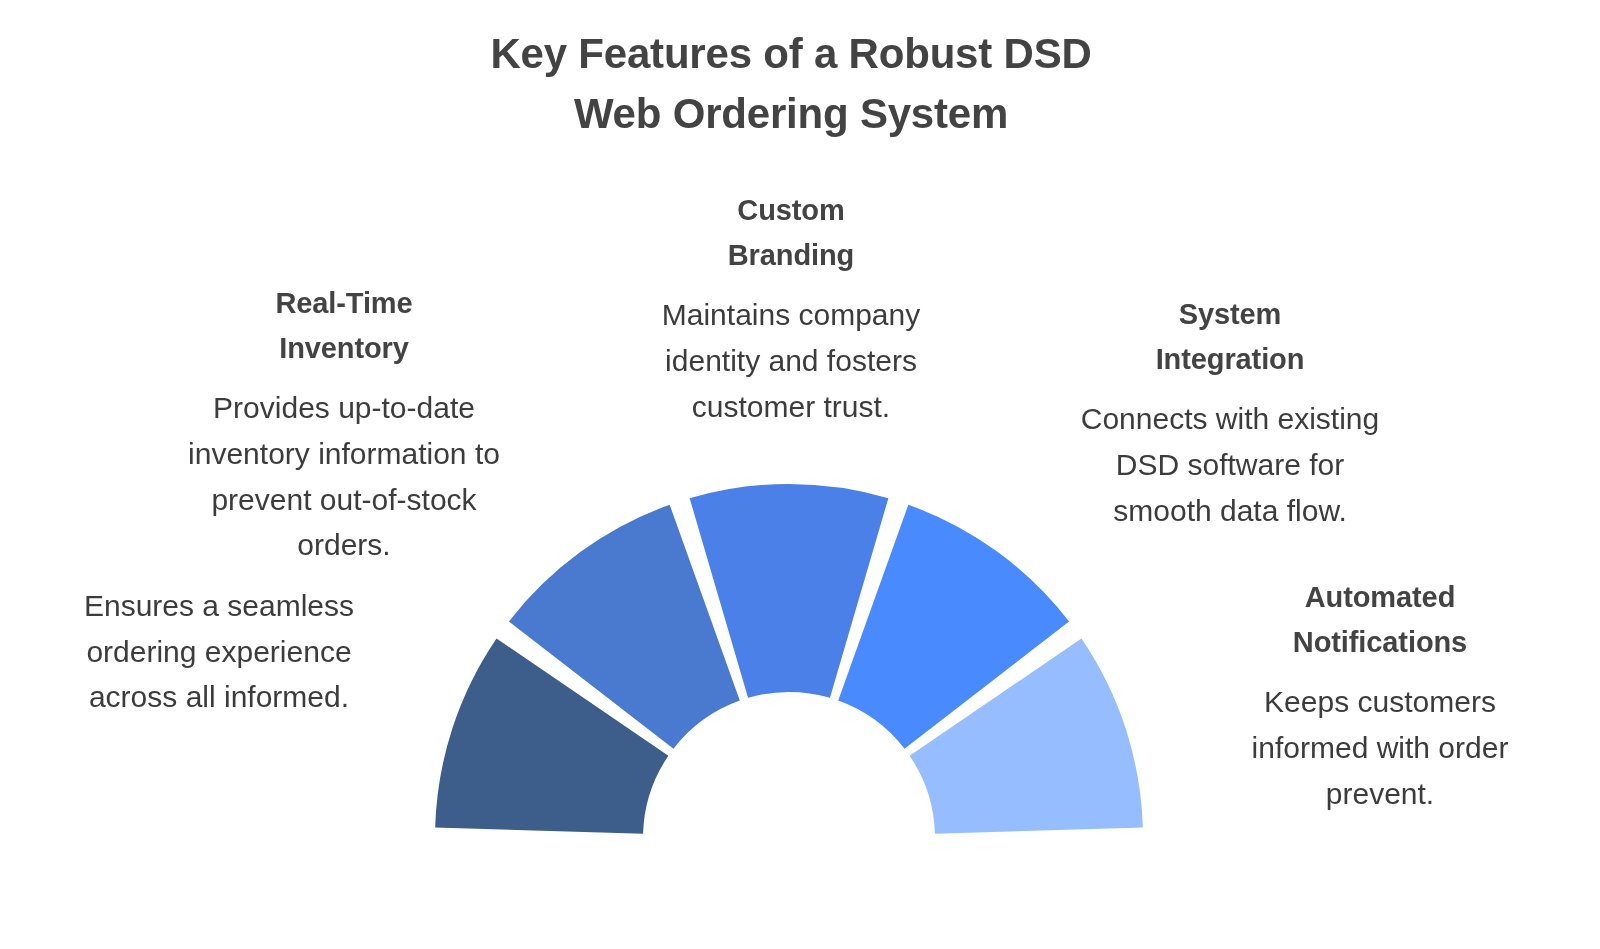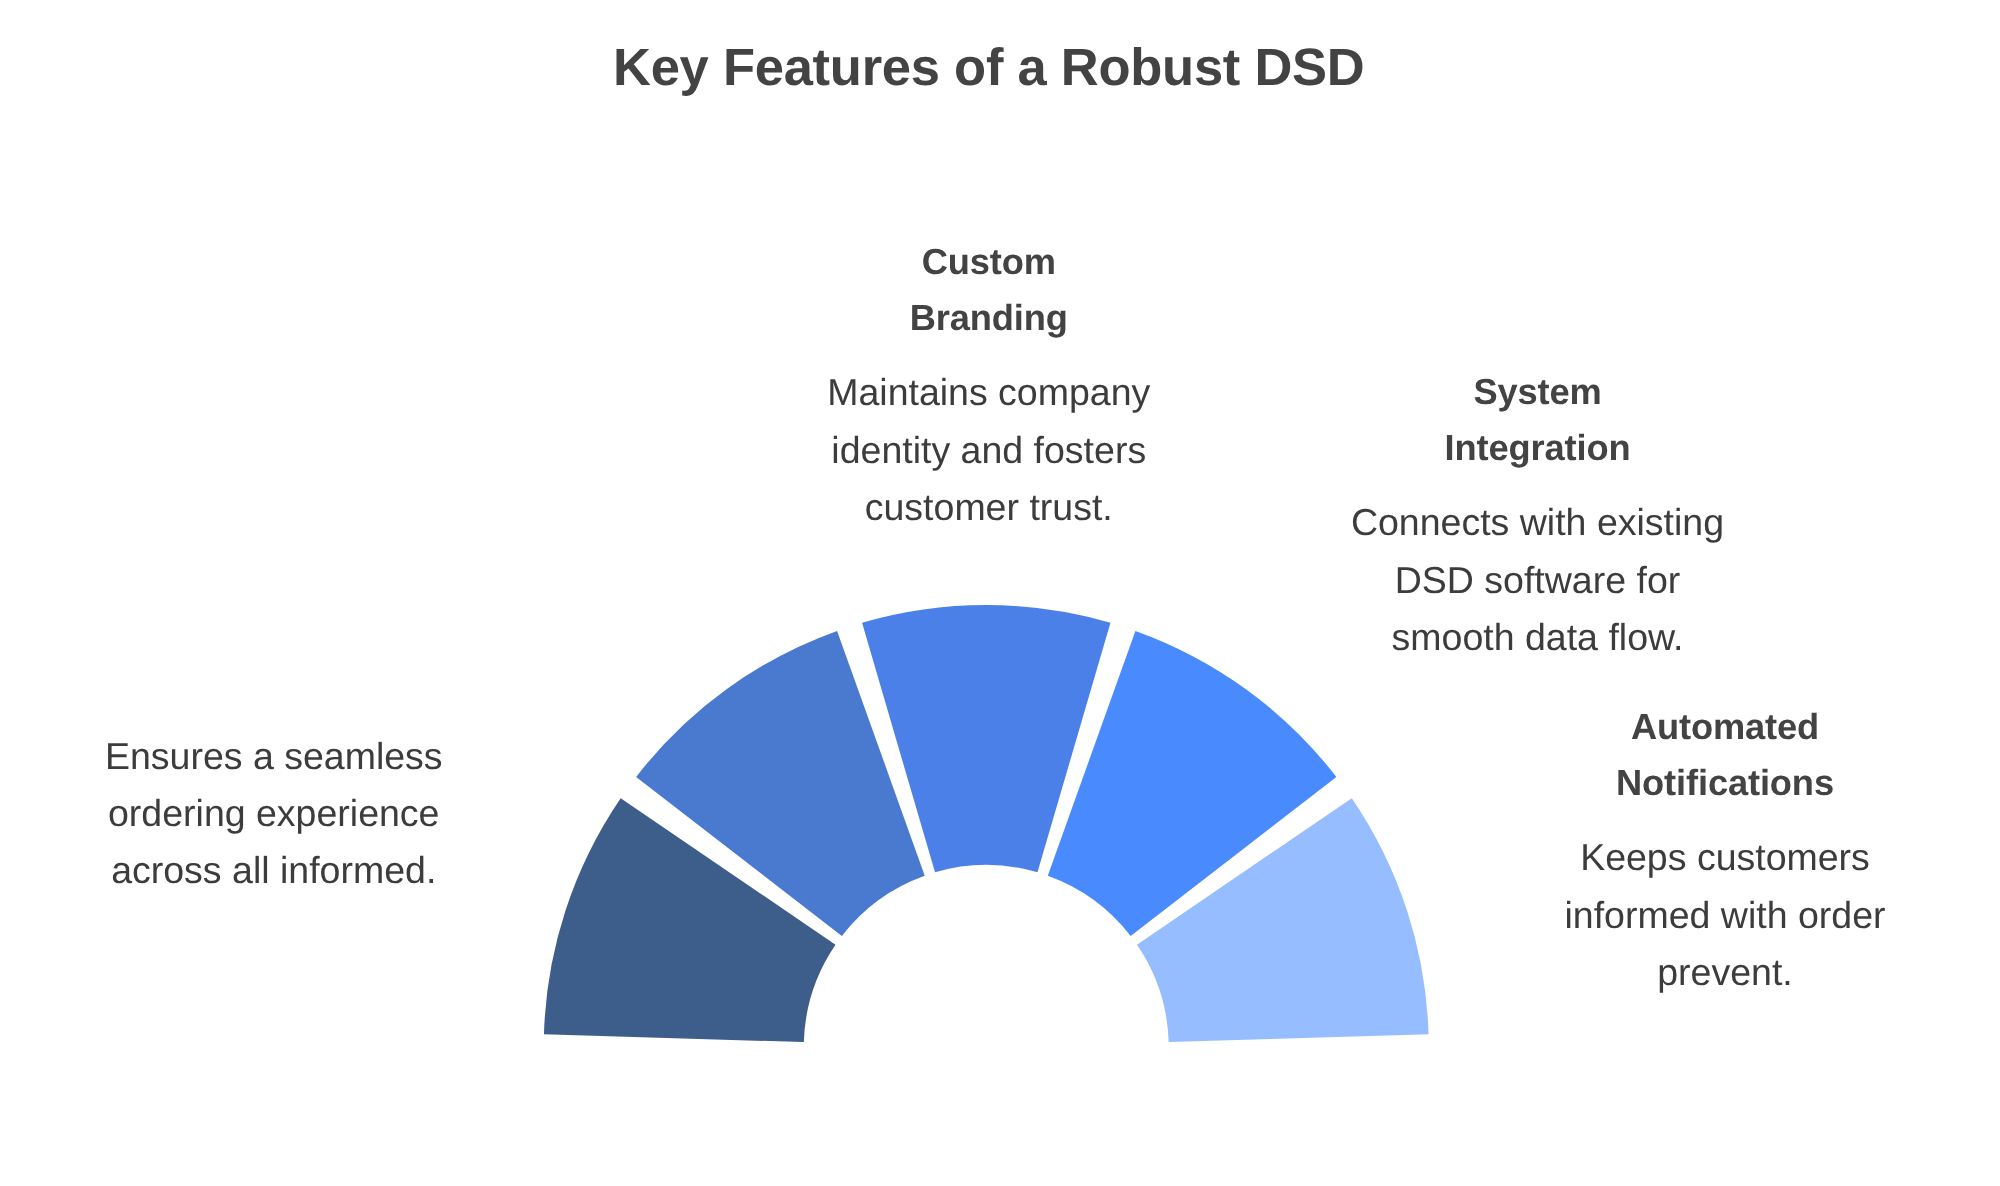--- a/index.html
+++ b/index.html
@@ -53,41 +53,42 @@
     color: #3c3c3c;
     line-height: 1.52;
     margin: 0;
   }
 
   
   #feature-mobile-optimization { left: 54px;   top: 583px; width: 330px; }
   #feature-real-time-inventory { left: 168px;  top: 281px; width: 352px; }
   #feature-custom-branding     { left: 635px;  top: 188px; width: 312px; }
   #feature-system-integration  { left: 1064px; top: 292px; width: 332px; }
-  #feature-automated-notifications { left: 1215px; top: 560px; width: 330px; }
+  #feature-automated-notifications { left: 1215px; top: 575px; width: 330px; }
 
   
   #gauge-wrap {
     position: absolute;
     left: 0;
     top: 0;
     width: 1600px;
     height: 949px;
     pointer-events: none;
   }
   #gauge-svg { display: block; }
   .seg { stroke: none; }
 </style>
 </head>
 <body>
 
 <div id="canvas">
 
   <div id="title">
     <span class="line">Key Features of a Robust DSD</span>
+    <span class="line">Web Ordering System</span>
   </div>
 
   <div id="gauge-wrap">
     <svg id="gauge-svg" width="1600" height="949" viewBox="0 0 1600 949">
       <g id="segments">
           <path d="M 435.1558095177381 827.4981495938711 A 354 354 0 0 1 496.5612037484997 638.5117786760995 L 668.3896490036185 755.7251968551145 A 146 146 0 0 0 643.06426042257 833.6687283635739 Z" fill="#3d5d8a" class="seg">
             <title>Mobile Optimization</title>
           </path>
           <path d="M 508.9068693295085 621.5194277742158 A 354 354 0 0 1 669.6682785182289 504.7194271365386 L 739.78409227023 700.5453004574424 A 146 146 0 0 0 673.4813641867464 748.7170521328687 Z" fill="#4a7acf" class="seg">
             <title>Real-Time Inventory</title>
@@ -102,20 +103,27 @@
             <title>Automated Notifications</title>
           </path>
         </g>
     </svg>
   </div>
 
   <div class="feature" id="feature-mobile-optimization">
     <p class="f-desc">Ensures a seamless ordering experience across all informed.</p>
   </div>
 
+  <div class="feature" id="feature-real-time-inventory">
+    <div class="f-title">
+      <span class="line">Real-Time</span><br>
+      <span class="line">Inventory</span>
+    </div>
+    <p class="f-desc">Provides up-to-date inventory information to prevent out-of-stock orders.</p>
+  </div>
 
   <div class="feature" id="feature-custom-branding">
     <div class="f-title">
       <span class="line">Custom</span><br>
       <span class="line">Branding</span>
     </div>
     <p class="f-desc">Maintains company identity and fosters customer trust.</p>
   </div>
 
   <div class="feature" id="feature-system-integration">

